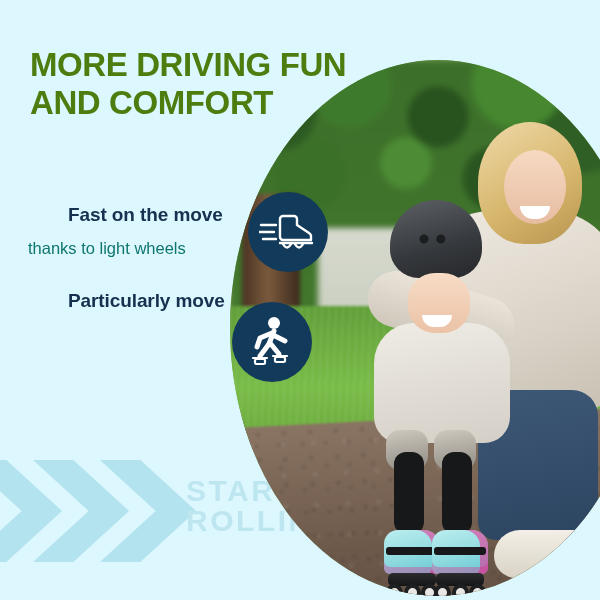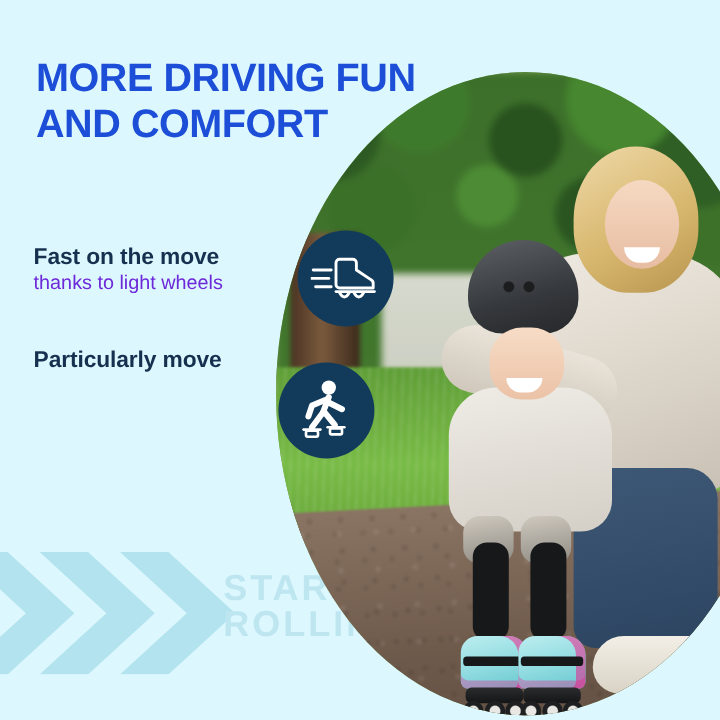--- a/index.html
+++ b/index.html
@@ -104,29 +104,29 @@
     box-shadow:inset -8px 0 0 rgba(236,33,140,.55),inset 0 -7px 0 rgba(236,33,140,.35);}
   .sk-strap{position:absolute;left:2px;top:17px;width:52px;height:8px;border-radius:3px;background:#16181a;}
   .sk-frame{position:absolute;left:4px;top:43px;width:48px;height:13px;border-radius:5px;
     background:linear-gradient(180deg,#2a2c2e,#error);background:linear-gradient(180deg,#2a2c2e,#141517);}
   .sk-wheel{position:absolute;top:54px;width:17px;height:17px;border-radius:50%;
     background:radial-gradient(circle at 50% 50%,#e9e7e4 0 4px,#1d1f21 5px);}
   .sk-wheel.a{left:2px;} .sk-wheel.b{left:20px;} .sk-wheel.c{left:37px;}
 
   
   .headline{position:absolute;left:30px;top:24px;width:340px;
-    color:#1d4ed8;font-weight:700;font-size:33px;line-height:38px;
+    color:#4d7c0f;font-weight:700;font-size:33px;line-height:38px;
     letter-spacing:-.4px;white-space:pre-line;}
 
   
   .feature{position:absolute;left:28px;width:205px;}
   .feature.f1{top:203px;}
   .feature.f2{top:289px;}
-  .f-title{color:#16304F;font-weight:700;font-size:19px;line-height:23px;letter-spacing:-.1px;}
-  .f-desc{color:#6d28d9;font-weight:400;font-size:16.5px;line-height:21px;margin-top:0;}
+  .f-title{color:#16304F;font-weight:700;font-size:19px;line-height:23px;letter-spacing:-.1px;margin-left:40px;}
+  .f-desc{color:#0f766e;font-weight:400;font-size:16.5px;line-height:21px;margin-top:12px;}
 
   
   .badge{position:absolute;border-radius:50%;background:#113A5B;
     display:flex;align-items:center;justify-content:center;}
   .badge.b1{left:248px;top:192px;width:80px;height:80px;}
   .badge.b2{left:232px;top:302px;width:80px;height:80px;}
 </style>
 </head>
 <body>
 

